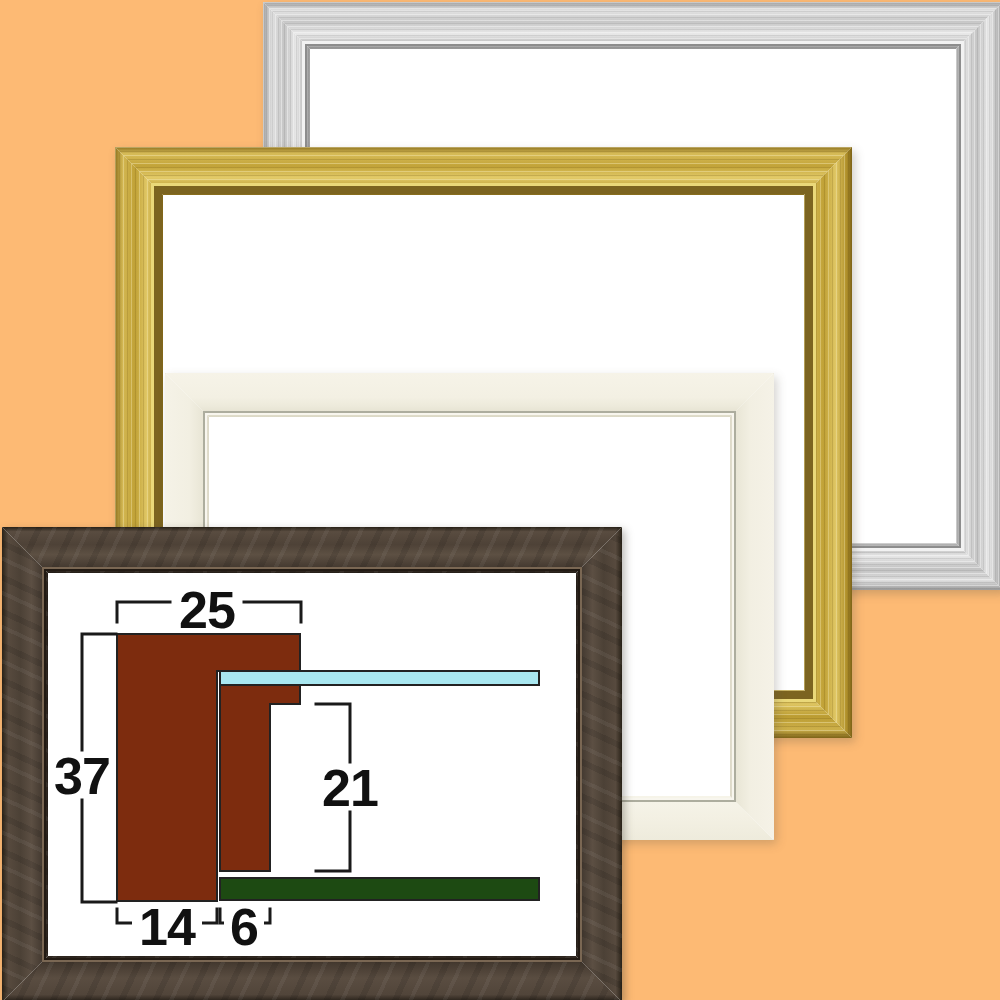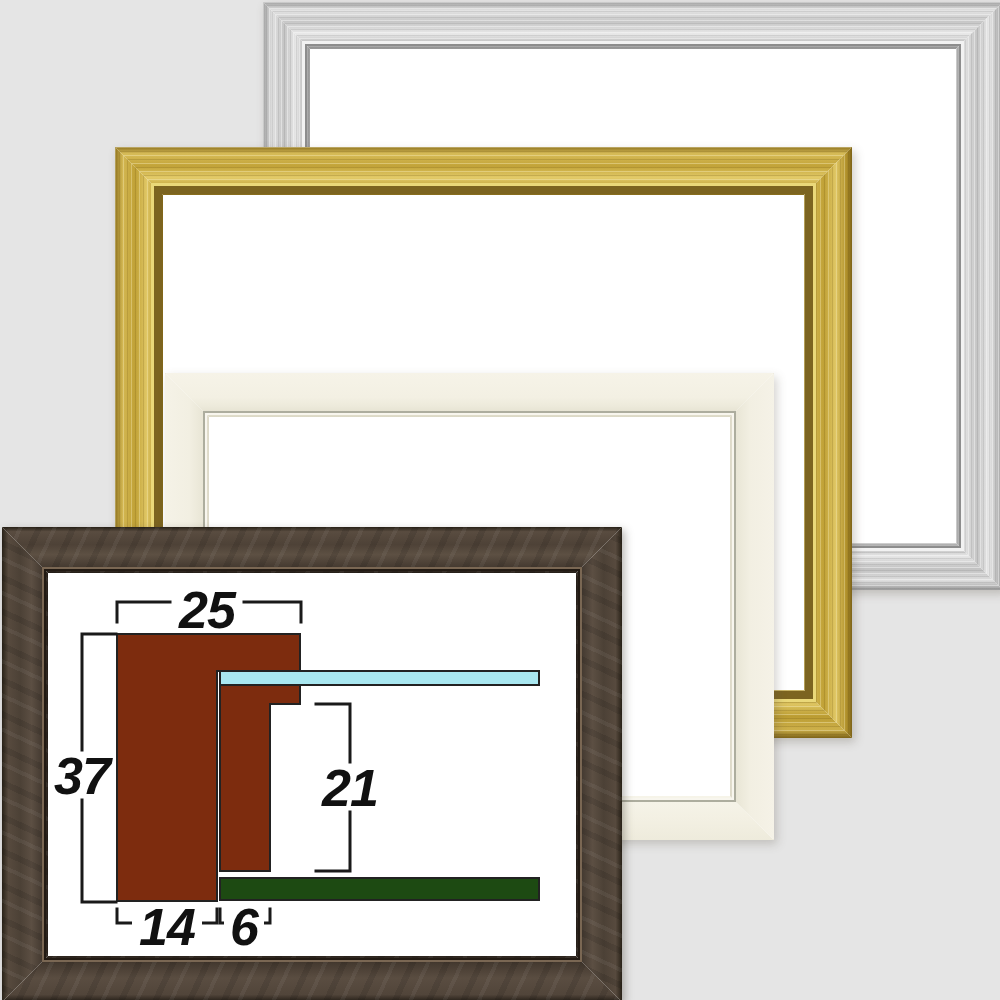--- a/index.html
+++ b/index.html
@@ -1,19 +1,18 @@
 <!DOCTYPE html>
 <html><head>
 <meta charset="utf-8">
 <style>
   html,body{margin:0;padding:0;background:#ffffff;}
   .stage{
-    position:relative;width:1000px;height:1000px;overflow:hidden;background:#e5e5e5;
+    position:relative;width:1000px;height:1000px;overflow:hidden;background:#fdba74;
     font-family:"Liberation Sans",sans-serif;
-    font-style:italic;
   }
   
   .frame{position:absolute;background:#ffffff;box-shadow:3px 4px 9px rgba(90,84,70,.28);}
   .bar{position:absolute;}
   .bar.top{left:0;right:0;top:0;height:var(--b);
     clip-path:polygon(0 0,100% 0,calc(100% - var(--b)) 100%,var(--b) 100%);}
   .bar.bottom{left:0;right:0;bottom:0;height:var(--b);
     clip-path:polygon(var(--b) 0,calc(100% - var(--b)) 0,100% 100%,0 100%);}
   .bar.left{top:0;bottom:0;left:0;width:var(--b);
     clip-path:polygon(0 0,100% var(--b),100% calc(100% - var(--b)),0 100%);}

